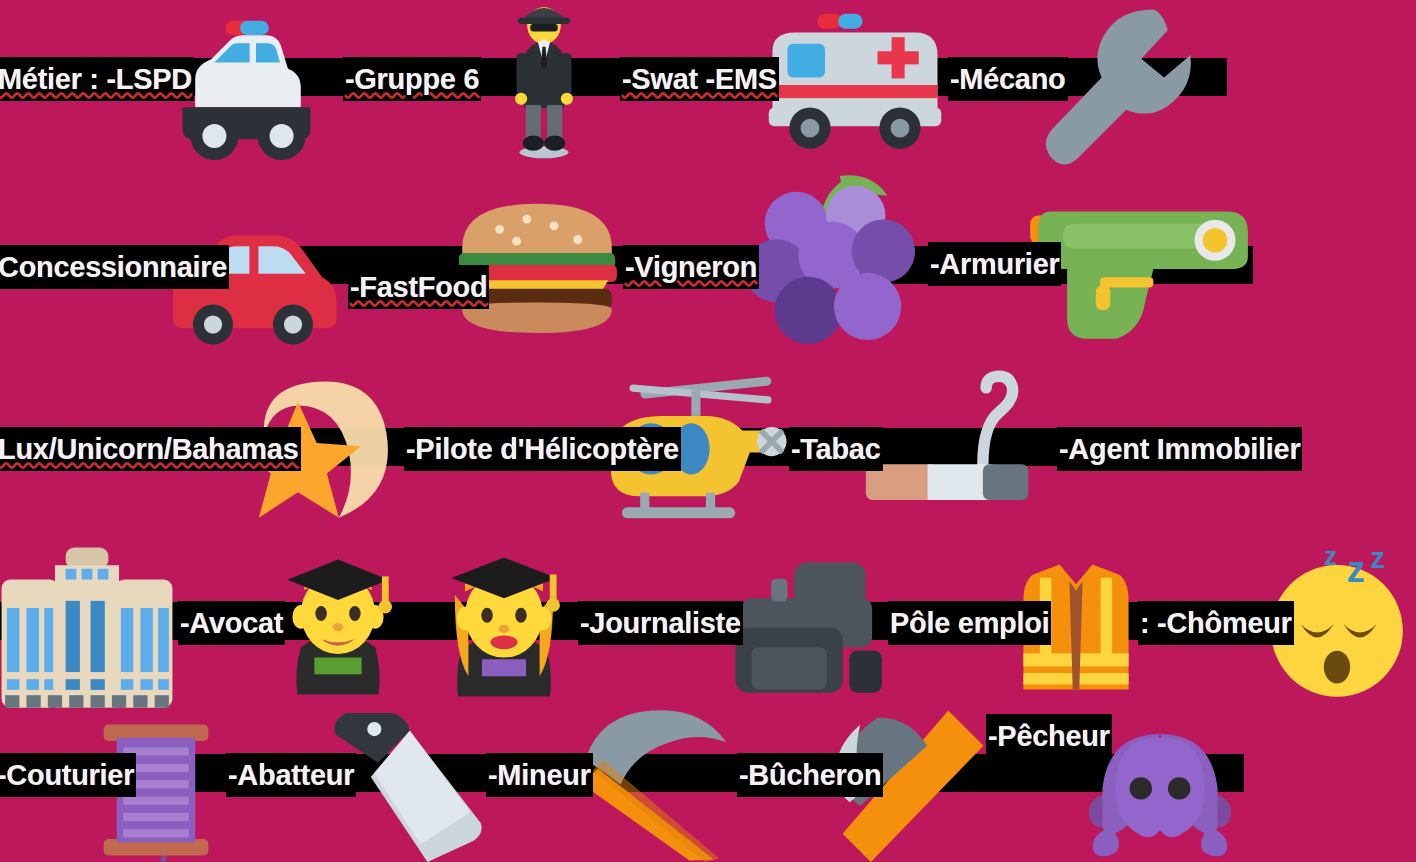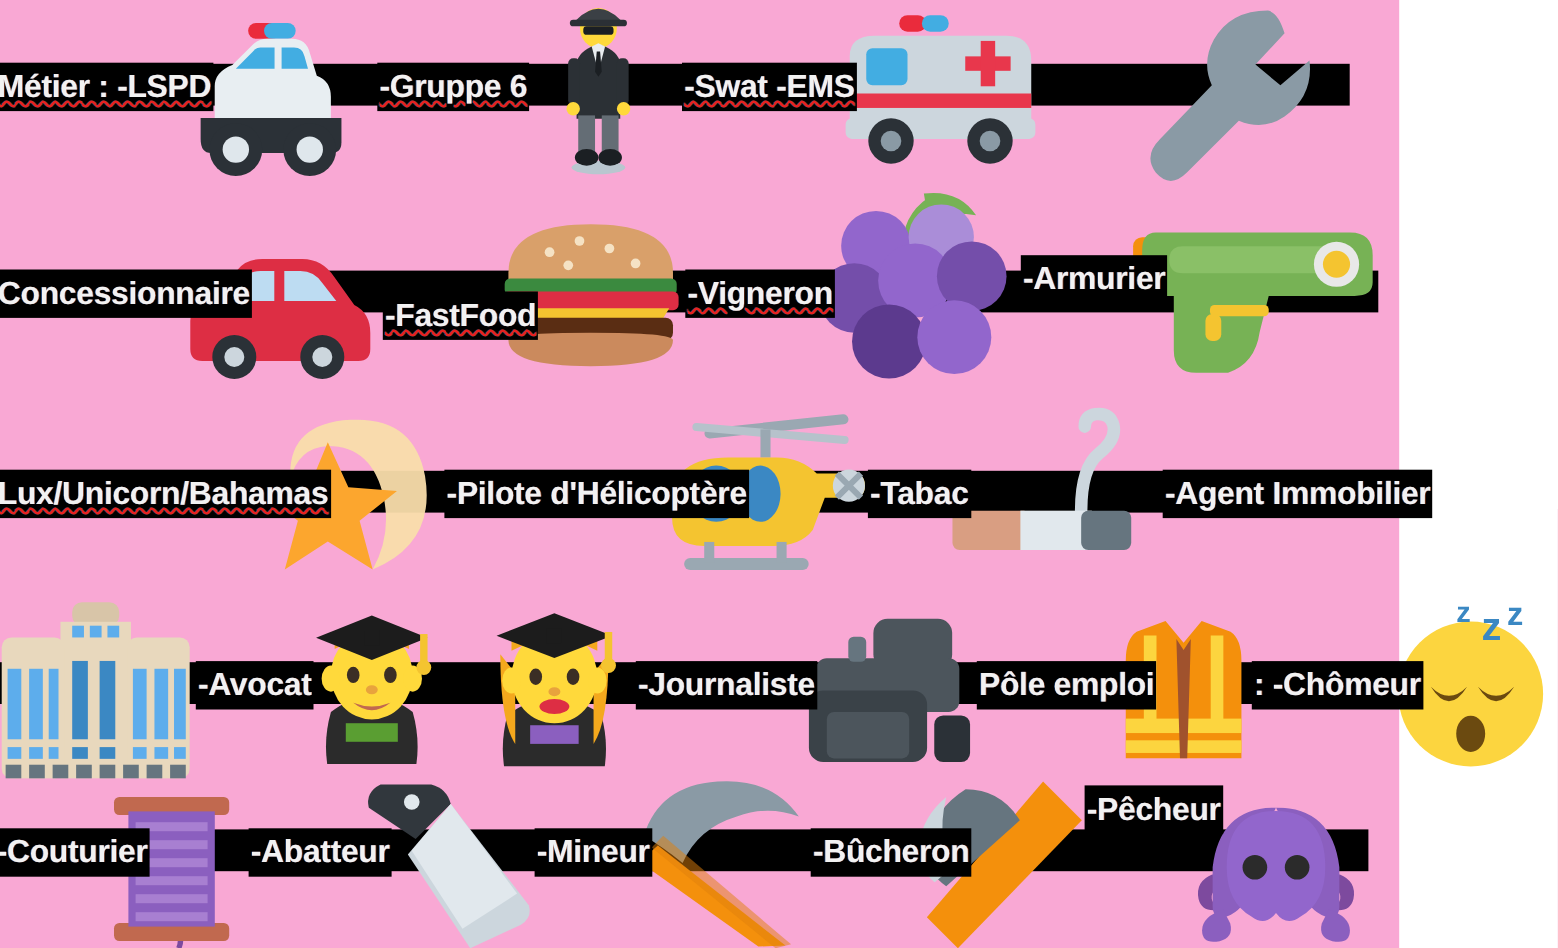--- a/index.html
+++ b/index.html
@@ -5,23 +5,23 @@
   * { box-sizing: border-box; }
   html, body {
     margin: 0; padding: 0;
     width: 1416px; height: 862px;
     background: #ffffff;
     font-family: "Liberation Sans", sans-serif;
     overflow: hidden;
   }
   #stage {
     position: relative;
-    width: 1272px;
+    width: 1416px;
     height: 862px;
-    background: #f9a8d4;
+    background: #be185d;
   }
 
   
   .bar {
     position: absolute;
     background: #000000;
     z-index: 2;
   }
   .bar.filler { z-index: 1; }
 
@@ -117,20 +117,21 @@
 
   <div class="emo" style="left:1030px; top:2px; width:200px; height:170px;">
     <svg viewBox="0 0 100 90">
       <path d="M62 4 Q44 4 36 18 Q30 29 35 40 L10 66 Q2 74 8 82 Q15 90 23 82 L48 57 Q60 62 70 55 Q84 45 82 28 L68 40 L56 30 L70 15 Q67 5 62 4 Z" fill="#8a9aa5"></path>
     </svg>
   </div>
 
   <div class="txt sp" style="left:-4px; top:57px;">Métier : -LSPD</div>
   <div class="txt sp" style="left:343px; top:57px;">-Gruppe 6</div>
   <div class="txt sp" style="left:620px; top:57px;text-align:center;">-Swat -EMS</div>
+  <div class="txt" style="left:948px; top:57px;">-Mécano</div>
 
   <div class="bar filler" style="left:0px; top:246px; width:1253px; height:38px;"></div>
 
   <div class="emo" style="left:160px; top:230px; width:186px; height:120px;">
     <svg viewBox="0 0 100 66">
       <path d="M6 44 L6 34 Q6 26 16 24 L30 8 Q34 3 42 3 L62 3 Q72 3 78 12 L88 26 Q96 30 96 40 L96 48 Q96 54 90 54 L12 54 Q6 54 6 48 Z" fill="#dd2e44"></path>
       <path d="M24 24 L35 11 Q37 9 41 9 L48 9 L48 24 Z" fill="#bddcf2"></path>
       <path d="M53 9 L61 9 Q68 9 72 15 L79 24 L53 24 Z" fill="#bddcf2"></path>
       <circle cx="28" cy="52" r="11" fill="#2b3137"></circle>
       <circle cx="28" cy="52" r="5" fill="#ccd6dd"></circle>
@@ -177,21 +178,21 @@
       <circle cx="92" cy="26" r="10" fill="#e8e8e8"></circle>
       <circle cx="92" cy="26" r="6" fill="#f4c430"></circle>
       <rect x="36" y="44" width="26" height="5" rx="2" fill="#f4c430"></rect>
       <rect x="34" y="48" width="7" height="12" rx="3" fill="#f4c430"></rect>
     </svg>
   </div>
 
   <div class="txt" style="left:-4px; top:245px;">Concessionnaire</div>
   <div class="txt sp" style="left:348px; top:245px;margin-top:20px;">-FastFood</div>
   <div class="txt sp" style="left:623px; top:245px;">-Vigneron</div>
-  <div class="txt" style="left:928px; top:232px;">-Armurier</div>
+  <div class="txt" style="left:928px; top:242px;">-Armurier</div>
 
   <div class="bar filler" style="left:0px; top:428px; width:1281px; height:38px;"></div>
 
   <div class="emo" style="left:230px; top:368px; width:170px; height:160px;">
     <svg viewBox="0 0 100 94">
       <path d="M20 40 Q18 10 52 8 Q86 6 92 38 Q98 74 64 88 Q74 70 70 50 Q64 22 40 22 Q24 23 20 40Z" fill="#f9ddab" opacity=".95"></path>
       <path d="M40 20 L51 44 L77 46 L57 62 L64 88 L40 73 L17 88 L24 62 L4 46 L30 44 Z" fill="#fca62e"></path>
     </svg>
   </div>
 

